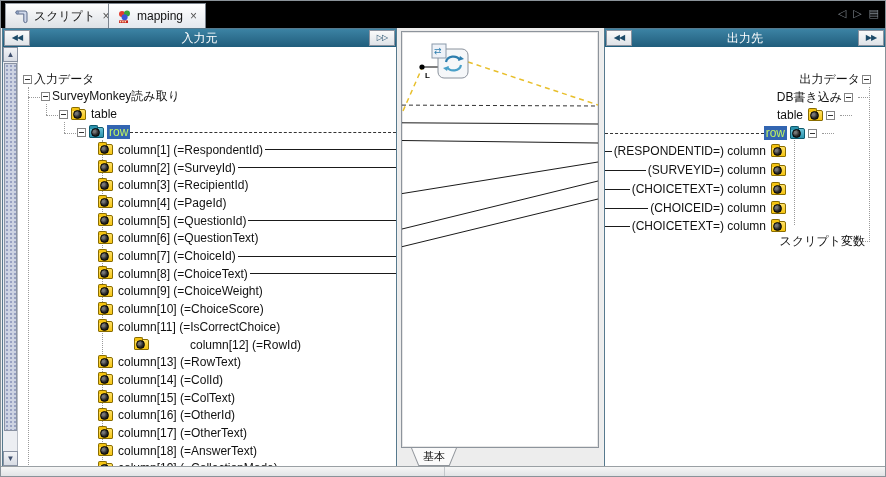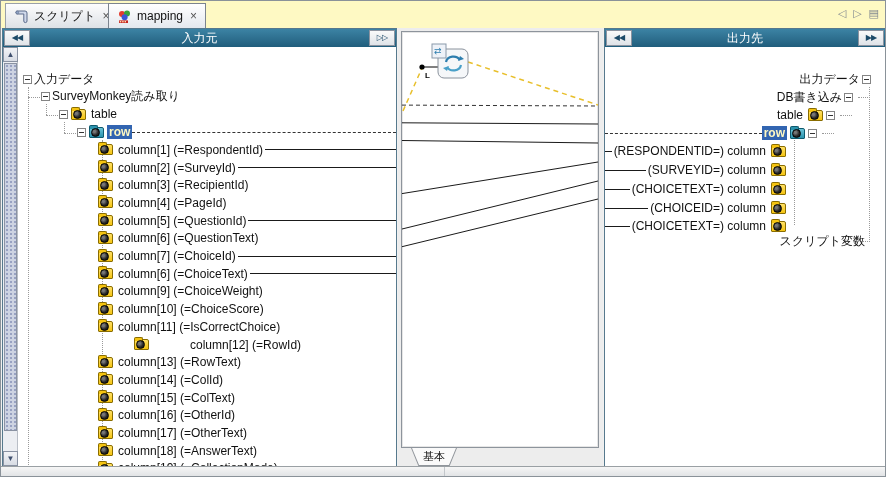--- a/index.html
+++ b/index.html
@@ -4,21 +4,21 @@
 <style>
   * { margin:0; padding:0; box-sizing:border-box; }
   html,body { width:886px; height:477px; }
   body {
     font-family:"Liberation Sans","DejaVu Sans",sans-serif;
     font-size:12px; color:#111; background:#f0f0f0; position:relative;
     width:886px; height:477px; overflow:hidden;
     border:1px solid #8a9299;
   }
   
-  #tabbar { position:absolute; left:0; top:0; width:884px; height:27px; background:#fef9c3; }
+  #tabbar { position:absolute; left:0; top:0; width:884px; height:27px; background:#000000; }
   .tab { position:absolute; top:2px; height:25px; display:flex; align-items:center; gap:5px;
          padding:0 8px; border:1px solid #9aa0a8; border-bottom:none;
          background:linear-gradient(#fdfdfd,#dde1e6); cursor:default; }
   .tab.active { background:linear-gradient(#ffffff,#e4e8ee); border-color:#7c848e; }
   .tab .close { color:#555; font-size:12px; margin-left:2px; }
   #tab-controls { position:absolute; right:6px; top:6px; display:flex; gap:7px; color:#808890; font-size:11px; }
   
   .region { position:absolute; top:27px; height:439px; background:#fff; border:1px solid #56798d; }
   #left-region  { left:1px;  width:395px; }
   #right-region { left:603px; width:282px; }
@@ -34,21 +34,21 @@
   .sb-btn { position:absolute; left:0; width:15px; height:15px; background:linear-gradient(#f2f3f6,#d8dce4);
     border:1px solid #8a92a2; color:#40506e; font-size:8px; line-height:13px; text-align:center; cursor:pointer; }
   #sb-up { top:0; } #sb-down { bottom:0; }
   #sb-thumb { position:absolute; left:1px; top:16px; width:13px; height:368px;
     background-color:#cdd3e2;
     background-image:radial-gradient(#98a2c2 26%, rgba(0,0,0,0) 28%);
     background-size:4px 4px; border:1px solid #8a92a2; cursor:grab; }
   
   .trow { position:absolute; height:18px; display:flex; align-items:center; white-space:nowrap; }
   .trow .lbl { padding:0 2px; }
-  .trow .lbl.sel { background:#3265b1; color:#fef9c3;font-weight:bold; }
+  .trow .lbl.sel { background:#3265b1; color:#bef264; }
   .ebox { width:9px; height:9px; border:1px solid #848484; background:#fff; position:relative; flex:0 0 9px; }
   .ebox::after { content:""; position:absolute; left:1px; right:1px; top:3px; height:1px; background:#333; }
   .ficon { width:15px; height:11px; border-radius:2px 2px 1px 1px; position:relative; margin:0 3px 0 3px; flex:0 0 15px;
     background:linear-gradient(#ffe066,#f5c411); border:1px solid #8a6d00; }
   .ficon::before { content:""; position:absolute; left:-1px; top:-3px; width:7px; height:3px;
     background:#f5c411; border:1px solid #8a6d00; border-bottom:none; border-radius:2px 2px 0 0; }
   .ficon::after { content:""; position:absolute; left:1px; bottom:0px; width:7px; height:7px; border-radius:50%;
     background:radial-gradient(circle at 35% 35%, #777 15%, #222 60%); border:1px solid #000; }
   .ficon.rowc { background:linear-gradient(#6cc4d8,#2b93ad); border-color:#0e5a6e; }
   .ficon.rowc::before { background:#2b93ad; border-color:#0e5a6e; }
@@ -183,21 +183,21 @@
       </div>
       <div class="trow" style="left: 16px; right: 0px; top: 200px;">
         <span style="width: 76px; flex: 0 0 auto;"></span>
         <span class="ficon"></span>
         <span class="lbl">column[7] (=ChoiceId)</span>
         <span class="wire"></span>
       </div>
       <div class="trow" style="left: 16px; right: 0px; top: 217.7px;">
         <span style="width: 76px; flex: 0 0 auto;"></span>
         <span class="ficon"></span>
-        <span class="lbl">column[6] (=ChoiceText)</span>
+        <span class="lbl">column[8] (=ChoiceText)</span>
         <span class="wire"></span>
       </div>
       <div class="trow" style="left: 16px; right: 0px; top: 235.4px;">
         <span style="width: 76px; flex: 0 0 auto;"></span>
         <span class="ficon"></span>
         <span class="lbl">column[9] (=ChoiceWeight)</span>
       </div>
       <div class="trow" style="left: 16px; right: 0px; top: 253.1px;">
         <span style="width: 76px; flex: 0 0 auto;"></span>
         <span class="ficon"></span>

